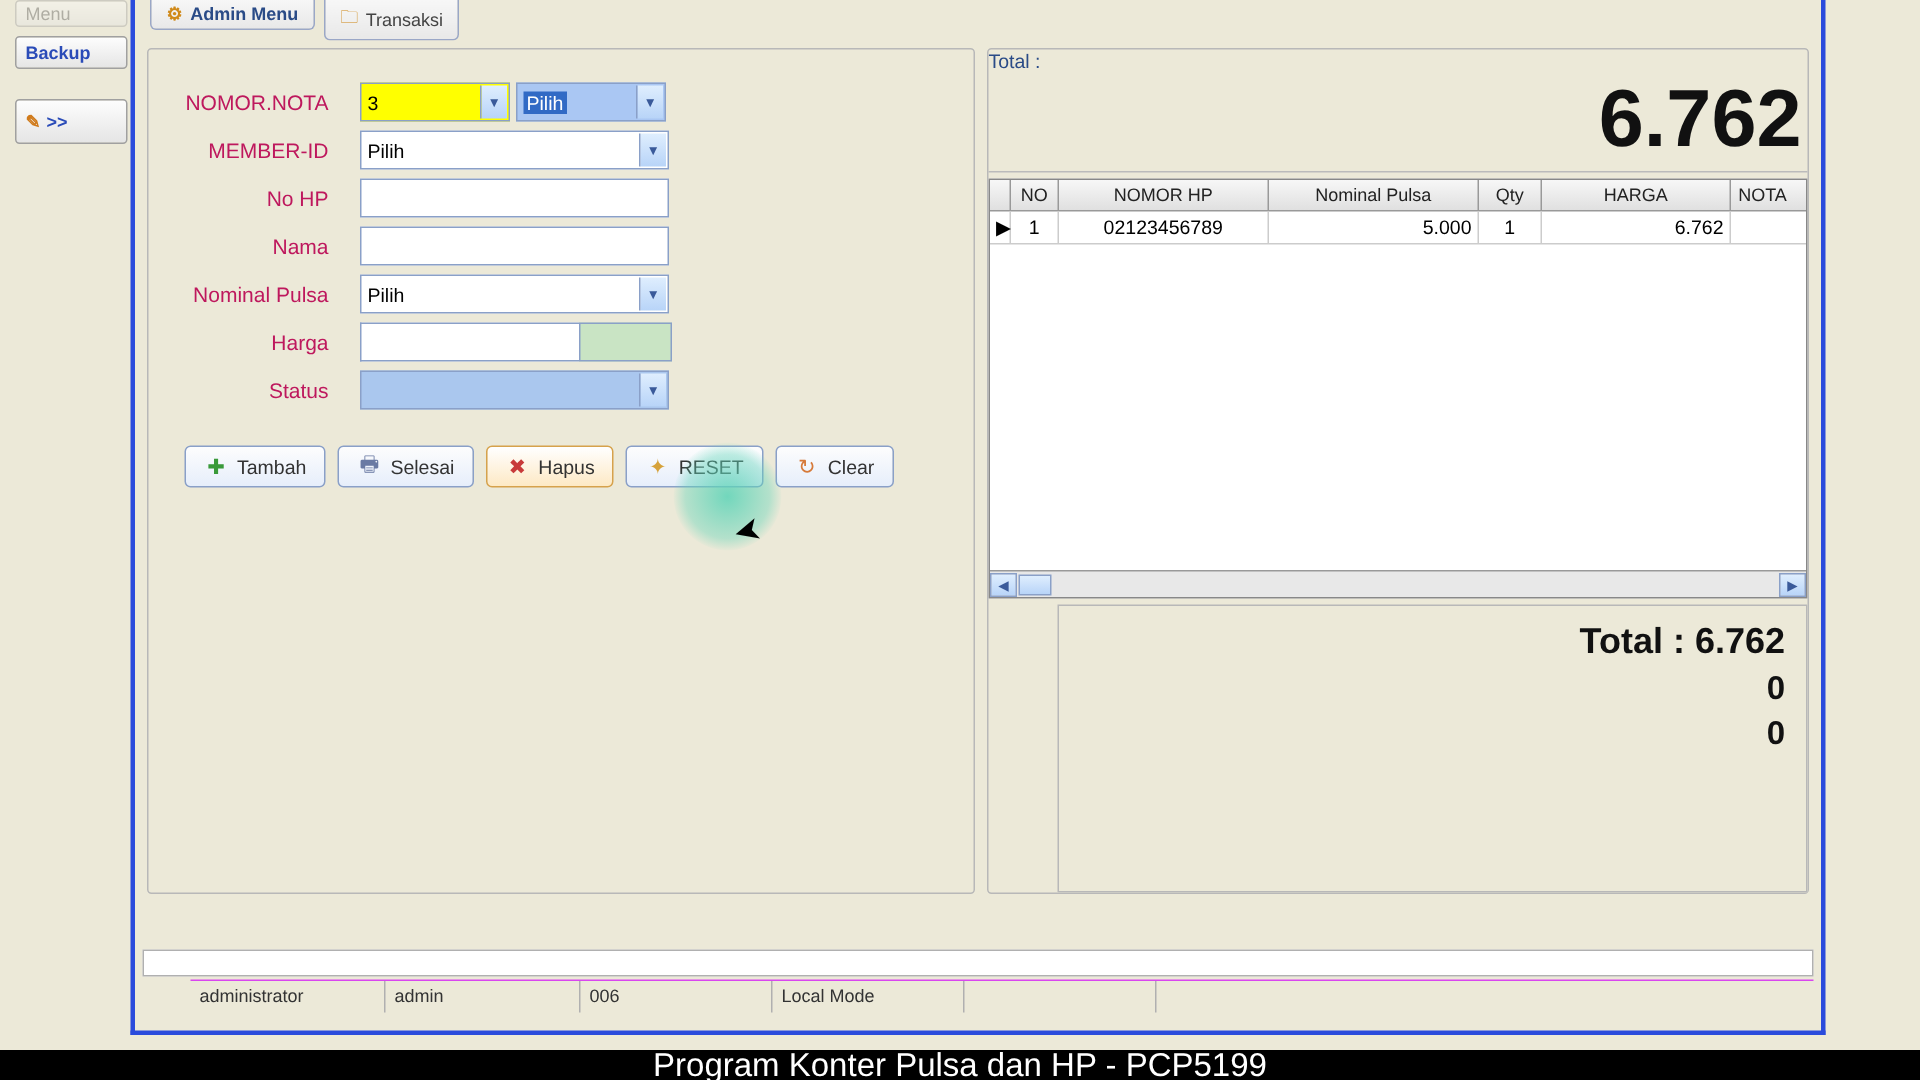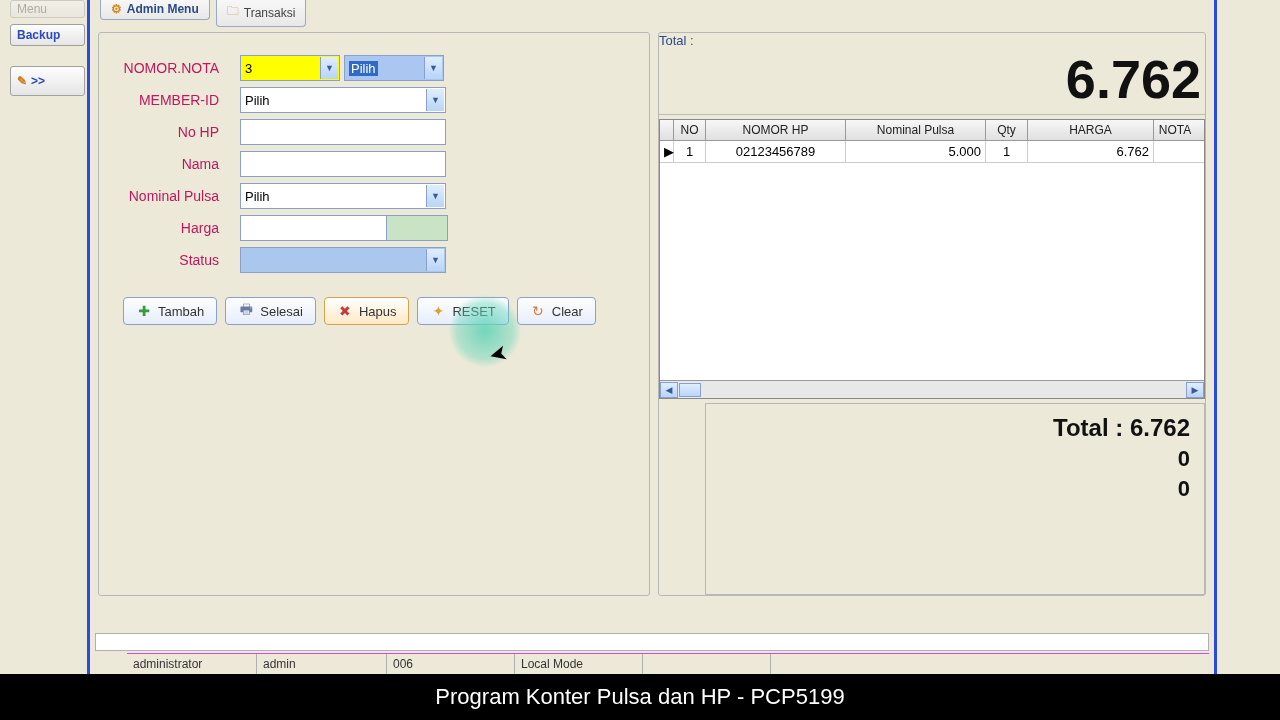--- a/index.html
+++ b/index.html
@@ -175,21 +175,21 @@
   .footer-bar{
     position:absolute;left:5px;right:5px;bottom:36px;height:18px;
     border:1px solid #b0b0b0;background:#fff;
   }
   .status-bar{
     position:absolute;left:5px;right:5px;bottom:12px;height:22px;
     display:flex;border-top:1px solid #d946ef;margin-left:32px;
   }
   .scell{border-right:1px solid #b0b0b0;padding:3px 6px;font-size:12px;color:#333;}
   .bottom-black{
-    position:absolute;left:0;right:0;bottom:0;height:46px;background:#000;color:#fff;
+    position:absolute;left:0;right:0;bottom:0;height:20px;background:#000;color:#fff;
     display:flex;align-items:center;justify-content:center;font-size:22px;
     overflow:hidden;
   }
   .c0{width:14px;} .c1{width:32px;} .c2{width:140px;} .c3{width:140px;} .c4{width:42px;} .c5{width:126px;} .c6{width:42px;}
 </style>
 </head>
 <body>
 
 <div class="left-toolbar">
   <div class="tbtn menu">

